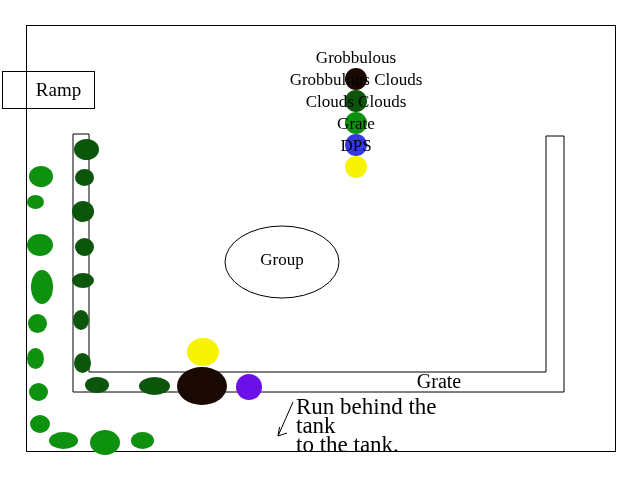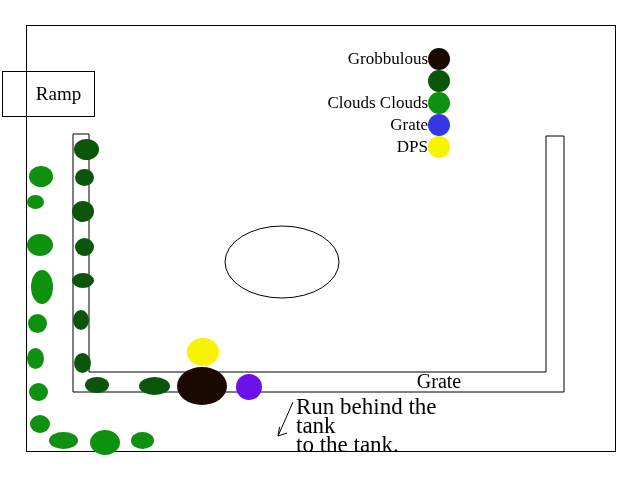--- a/index.html
+++ b/index.html
@@ -13,28 +13,28 @@
     left:26px;top:25px;width:588px;height:425px;
     border:1px solid #000;z-index:1;background:transparent;
   }
   
   .linework{left:0;top:0;width:640px;height:480px;z-index:2;}
   
   .blob-layer{left:0;top:0;width:640px;height:480px;z-index:3;}
   .blob{position:absolute;border-radius:50%;}
   
   .ramp-box{
-    left:2px;top:71px;width:93px;height:46px;border:1px solid #000;
+    left:2px;top:71px;width:93px;height:38px;border:1px solid #000;
     display:flex;align-items:center;justify-content:center;padding-left:20px;
     box-sizing:border-box;font-size:19px;z-index:4;background:transparent;
   }
   .legend{
     left:262px;top:48px;width:188px;z-index:4;
   }
-  .legend-row{display:flex;justify-content:flex-end;align-items:center;height:22px;}
+  .legend-row{display:flex;justify-content:space-between;align-items:center;height:22px;flex-direction:column;}
   .legend-label{font-size:17px;white-space:nowrap;}
   .legend-swatch{width:22px;height:22px;border-radius:50%;flex:0 0 auto;}
   .group-label{
     left:240px;top:250px;width:84px;text-align:center;font-size:17px;z-index:4;
   }
   .grate-label{
     left:414px;top:372px;width:50px;text-align:center;font-size:20px;line-height:19px;z-index:4;
   }
   .note{
     left:296px;top:397px;width:180px;font-size:23px;line-height:19px;z-index:4;
@@ -82,36 +82,38 @@
   <div class="abs ramp-box">
     <span>Ramp</span>
   </div>
 
   <div class="abs legend">
     <div class="legend-row">
       <span class="legend-label">Grobbulous</span>
       <span class="legend-swatch" style="background-color: rgb(26, 9, 3);"></span>
     </div>
     <div class="legend-row">
+      <span class="legend-label">Grobbulous Clouds</span>
       <span class="legend-swatch" style="background-color: rgb(11, 86, 11);"></span>
     </div>
     <div class="legend-row">
       <span class="legend-label">Clouds Clouds</span>
       <span class="legend-swatch" style="background-color: rgb(15, 145, 16);"></span>
     </div>
     <div class="legend-row">
       <span class="legend-label">Grate</span>
       <span class="legend-swatch" style="background-color: rgb(53, 56, 228);"></span>
     </div>
     <div class="legend-row">
       <span class="legend-label">DPS</span>
       <span class="legend-swatch" style="background-color: rgb(248, 244, 1);"></span>
     </div>
   </div>
 
+  <div class="abs group-label">Group</div>
 
   <div class="abs grate-label">Grate</div>
 
   <div class="abs note">
     <div>Run behind the tank</div>
     <div>to the tank.</div>
   </div>
 
 </div>
 

